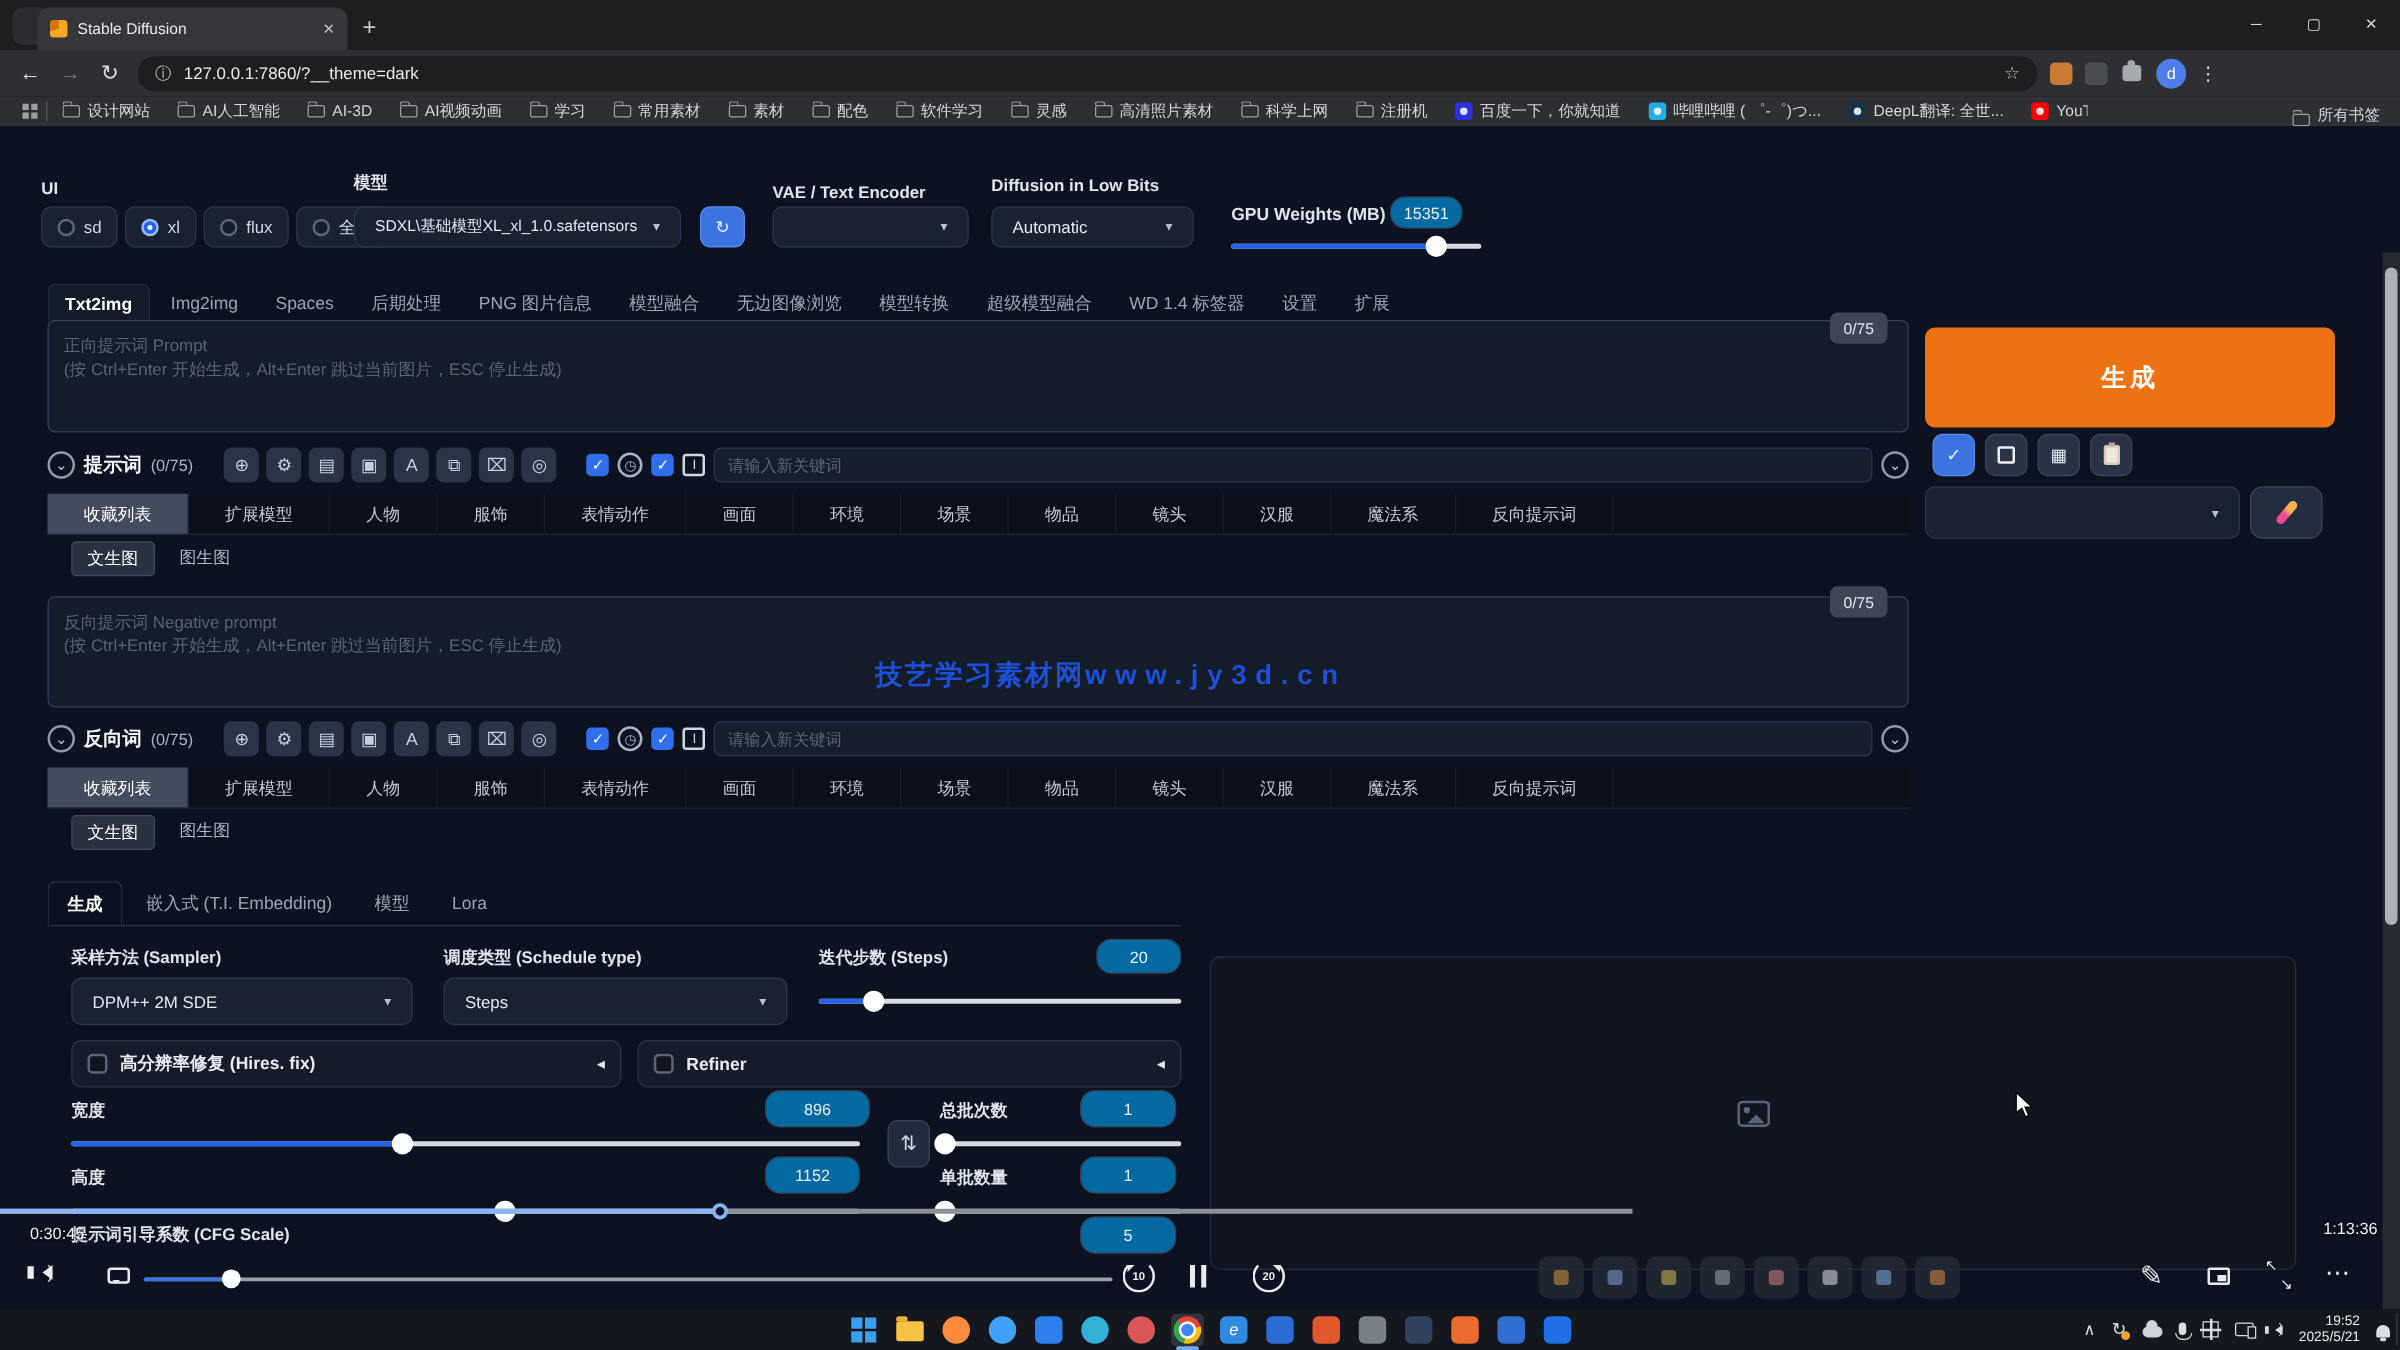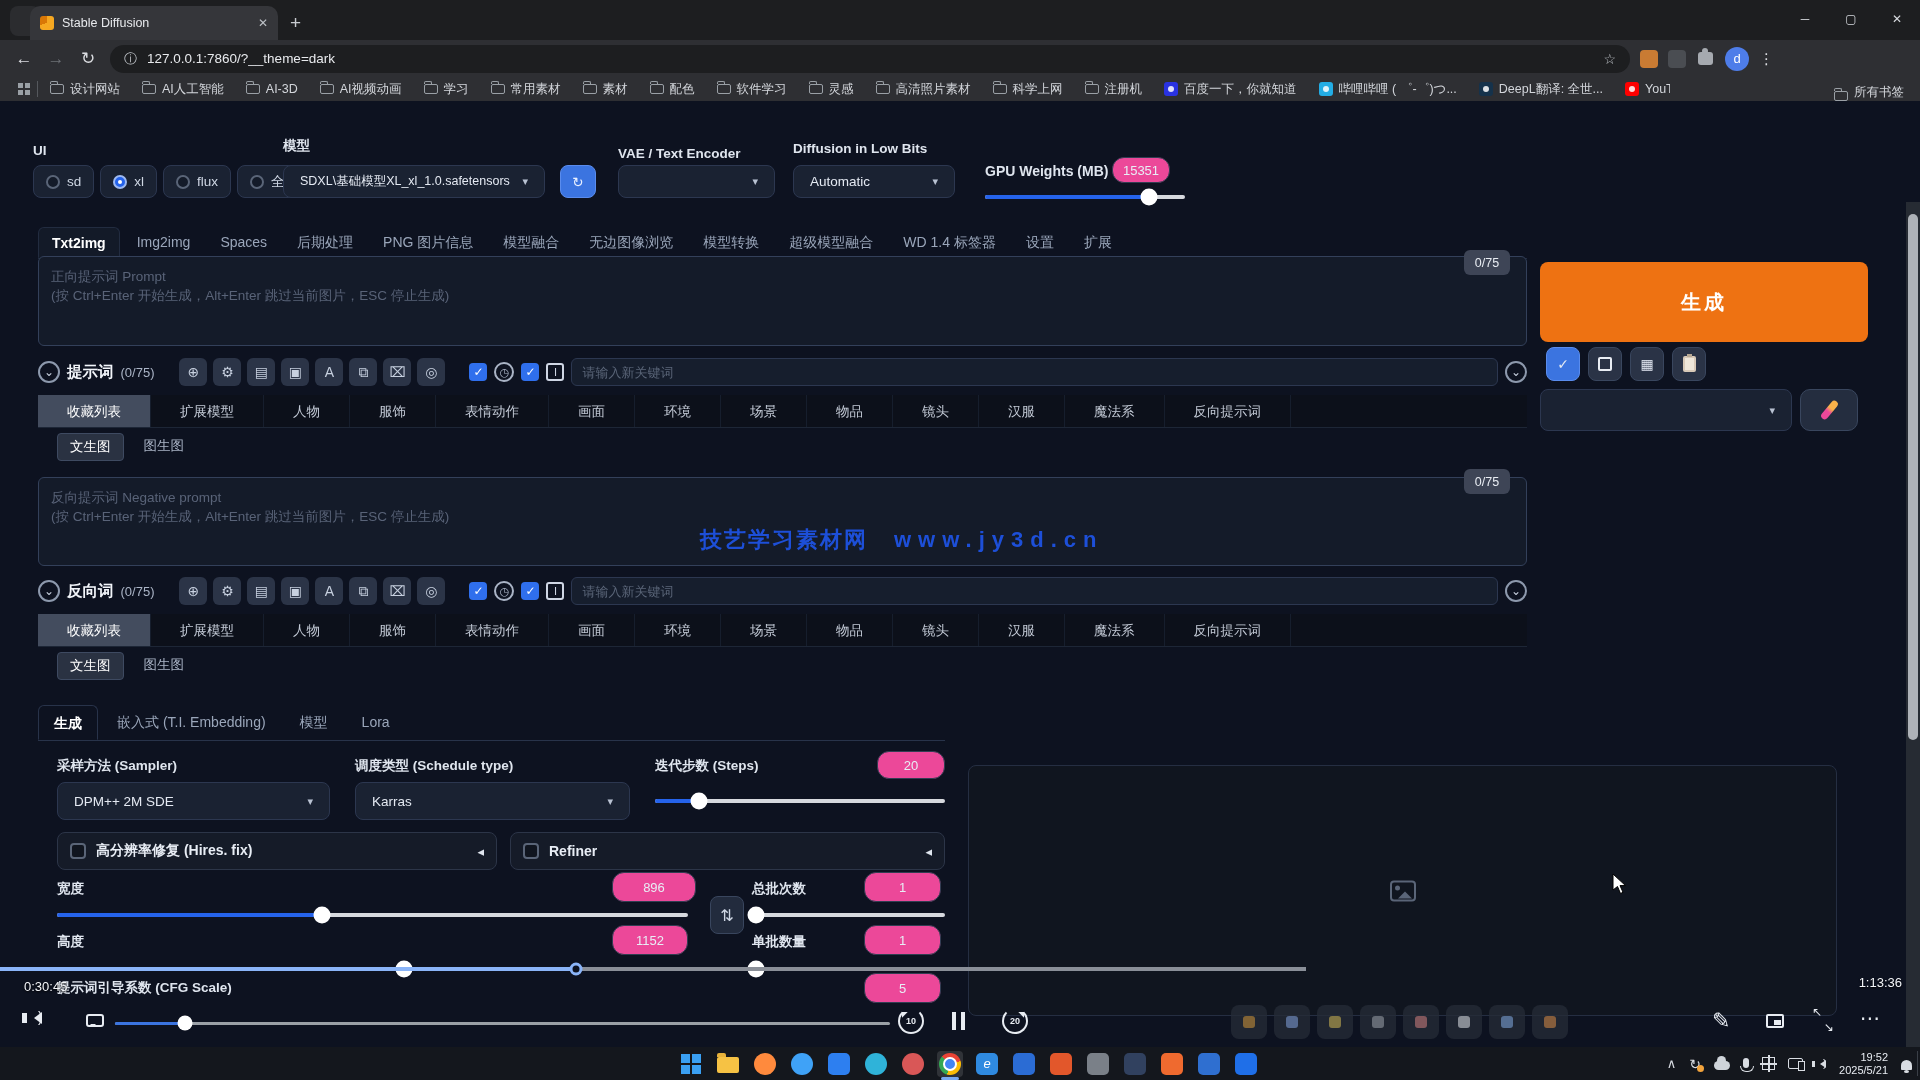--- a/index.html
+++ b/index.html
@@ -50,21 +50,21 @@
     padding:0 12px;height:33px;color:#cfd7e4}
   .radio .dot{width:14px;height:14px;border-radius:50%;border:2px solid #5a6578;background:#141b29}
   .radio.active .dot{border-color:#9db9f1;background:#2563eb;box-shadow:inset 0 0 0 3px #2563eb,inset 0 0 0 8px #fff0;
     background:radial-gradient(circle,#fff 0 3px,#2563eb 3px)}
   .dd{position:absolute;height:33px;background:#1a2232;border:1px solid #2c3750;border-radius:8px;display:flex;
     align-items:center;padding:0 16px;color:#e4e9f2;font-size:13.5px}
   .dd .caret{margin-left:auto;color:#b9c2d2;font-size:11px}
   .sqbtn{position:absolute;display:flex;align-items:center;justify-content:center;background:#222b3d;border:1px solid #39465e;
     border-radius:8px;color:#cfd7e4}
   .sqbtn.blue{background:#3b74e0;border-color:#5a8ced;color:#eaf1ff}
-  .numbox{position:absolute;background:#ec4899;border:1px solid #323d52;border-radius:12px;color:#e8edf5;
+  .numbox{position:absolute;background:#0369a1;border:1px solid #323d52;border-radius:12px;color:#e8edf5;
     display:flex;align-items:center;justify-content:center;font-size:13px}
   .slider{position:absolute;height:16px}
   .slider .track{position:absolute;left:0;right:0;top:6px;height:4px;border-radius:2px;background:#d6d9de}
   .slider .fill{position:absolute;left:0;top:6px;height:4px;border-radius:2px;background:#2563eb}
   .slider .knob{position:absolute;top:8px;transform:translate(-50%,-50%);width:17px;height:17px;border-radius:50%;background:#fff}
 
   .main-tabs{position:absolute;left:38px;top:126px;width:1489px;height:32px;display:flex;gap:4px;
     border-bottom:1px solid #222c40;font-size:14px;color:#9aa6ba}
   .main-tabs .mtab{padding:0 13px;line-height:30px}
   .main-tabs .mtab.active{color:#fff;font-weight:bold;background:#131a28;border:1px solid #222c40;border-bottom:1px solid #131a28;
@@ -93,21 +93,21 @@
   .kwinput::placeholder{color:#5a6578}
   .cat-tabs{position:absolute;left:38px;width:1489px;height:33px;background:#0c101a;display:flex;font-size:13.5px;color:#c3cad6;
     border-bottom:1px solid #1d2636}
   .cat{line-height:33px;padding:0 29px;border-right:1px solid #161e2d}
   .cat.active{background:#434c5e;color:#fff}
   .subtabs{position:absolute;left:57px;height:28px;display:flex;gap:8px;font-size:13.5px;color:#aab4c6}
   .stab{padding:0 12px;line-height:26px;border-radius:4px}
   .stab.active{background:#2a3242;border:1px solid #3e4a61;color:#fff}
   .wm{position:absolute;left:700px;top:424px;font-weight:bold;font-size:22px;color:#1d4fd8;letter-spacing:2px;
     white-space:nowrap;z-index:2}
-  .wm .u{letter-spacing:7px;margin-left:26px}
+  .wm .u{letter-spacing:7px;}
 
   .set-tabs{position:absolute;left:38px;top:604px;width:907px;height:36px;display:flex;gap:4px;border-bottom:1px solid #28334a;
     font-size:14px;color:#9aa6ba}
   .set-tabs .mtab{padding:0 15px;line-height:34px}
   .set-tabs .mtab.active{color:#fff;font-weight:bold;border:1px solid #28334a;border-bottom:1px solid #0d1220;border-radius:6px 6px 0 0}
   .accordion{position:absolute;height:38px;background:#151b28;border:1px solid #2c3548;border-radius:8px;display:flex;
     align-items:center;gap:10px;padding:0 12px;font-size:14px;color:#e8edf5;font-weight:bold}
   .accordion .box{width:16px;height:16px;border-radius:4px;border:2px solid #5a6578;background:#10151f}
   .accordion .arr{margin-left:auto;color:#dfe5ee;font-size:13px}
 
@@ -545,21 +545,21 @@
     <div class="lbl" style="left:57px;top:656px">采样方法 (Sampler)</div>
     <div class="lbl" style="left:355px;top:656px">调度类型 (Schedule type)</div>
     <div class="lbl" style="left:655px;top:656px">迭代步数 (Steps)</div>
     <div class="numbox" style="left:877px;top:650px;width:68px;height:28px">20</div>
 
     <div class="dd" style="left:57px;top:681px;width:273px;height:38px">
       <span>DPM++ 2M SDE</span>
       <span class="caret">▾</span>
     </div>
     <div class="dd" style="left:355px;top:681px;width:275px;height:38px">
-      <span>Karras</span>
+      <span>Steps</span>
       <span class="caret">▾</span>
     </div>
     <div class="slider" style="left:655px;top:692px;width:290px">
       <div class="track"></div>
       <div class="fill" style="width: 15%;"></div>
       <div class="knob" style="left: 15%;"></div>
     </div>
 
     <div class="accordion" style="left:57px;top:731px;width:440px">
       <span class="box"></span>

